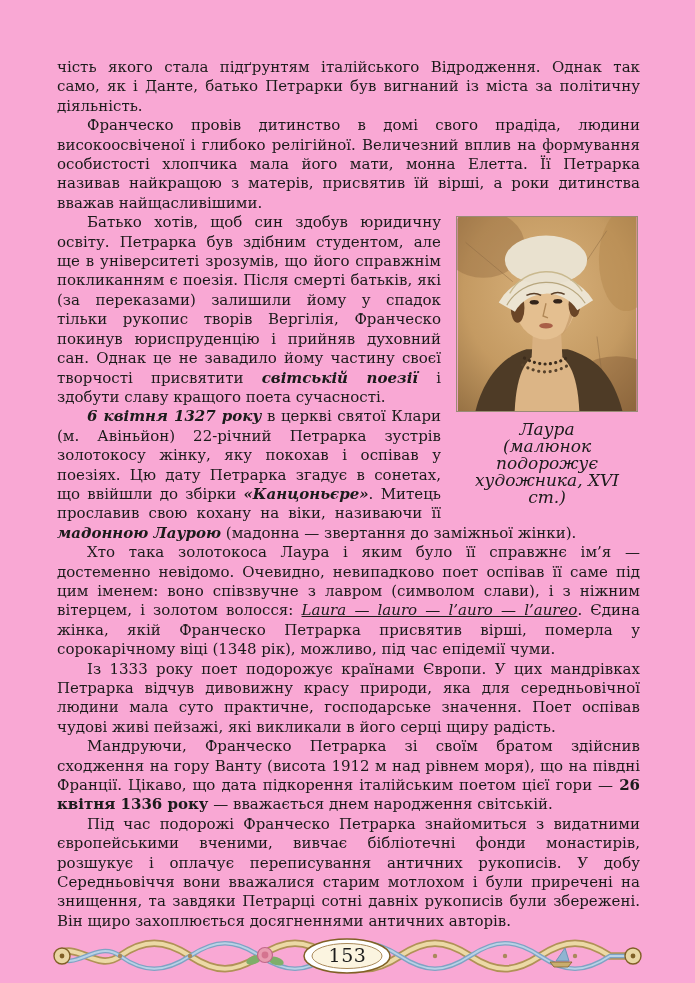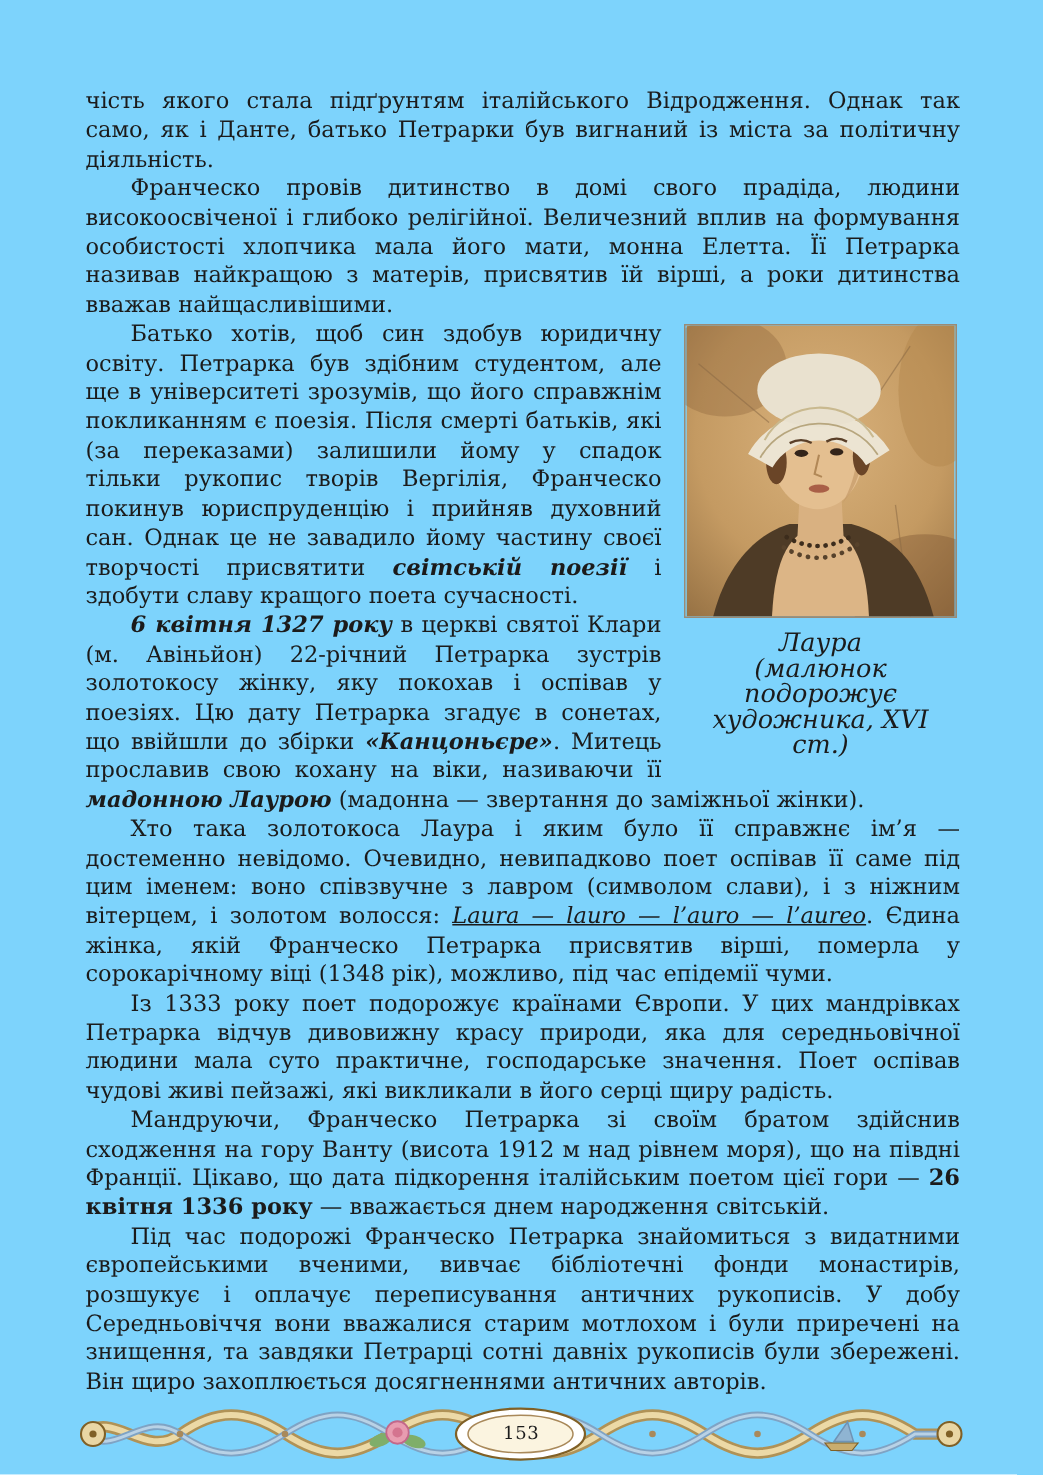--- a/index.html
+++ b/index.html
@@ -1,18 +1,18 @@
 <!DOCTYPE html>
 <html lang="uk"><head>
 <meta charset="utf-8">
 <style>
   * { margin:0; padding:0; box-sizing:border-box; }
   html, body { background:#ffffff; }
   .page {
-    position:relative; width:695px; height:983px; background:#7dd3fc;
+    position:relative; width:695px; height:983px; background:#f9a8d4;
     font-family:"DejaVu Serif","Liberation Serif",serif; color:#1b1b1b; overflow:hidden;
   }
   .text-column {
     position:absolute; left:57px; top:58px; width:583px;
     font-size:15px; line-height:19.4px; text-align:justify;
     overflow-wrap:break-word;
   }
   .text-column p { text-indent:30px; }
   .text-column p.no-indent { text-indent:0; }
   .run-b  { font-weight:bold; }
@@ -22,21 +22,21 @@
     display:block; float:right; width:186px; margin:3px 0 5px 13px;
     text-align:center; text-indent:0;
   }
   .figure svg.portrait { width:182px; height:196px; display:block; margin:0 auto; border:1px solid #9a8b76; }
   .caption { display:block; margin-top:9px; font-size:17px; line-height:17px; font-style:italic; }
   .cap-line { display:block; }
   .footer { position:absolute; left:50px; width:595px; bottom:6px; height:42px; }
   .footer svg { width:100%; height:100%; display:block; }
   .page-number {
     position:absolute; left:50%; top:50%; transform:translate(-50%,-54%);
-    font-size:12px; color:#1c1c1c; letter-spacing:0.5px;
+    font-size:19px; color:#1c1c1c; letter-spacing:0.5px;
   }
 </style>
 </head>
 <body>
 
 <div class="page">
 
   <div class="text-column">
     <p class="no-indent"><span>чість якого стала підґрунтям італійського Відродження. Однак так само, як і Данте, батько Петрарки був вигнаний із міста за політичну діяльність.</span></p>
     <p><span>Франческо провів дитинство в домі свого прадіда, людини високоосвіченої і глибоко релігійної. Величезний вплив на формування особистості хлопчика мала його мати, монна Елетта. Її Петрарка називав найкращою з матерів, присвятив їй вірші, а роки дитинства вважав найщасливішими.</span></p>

